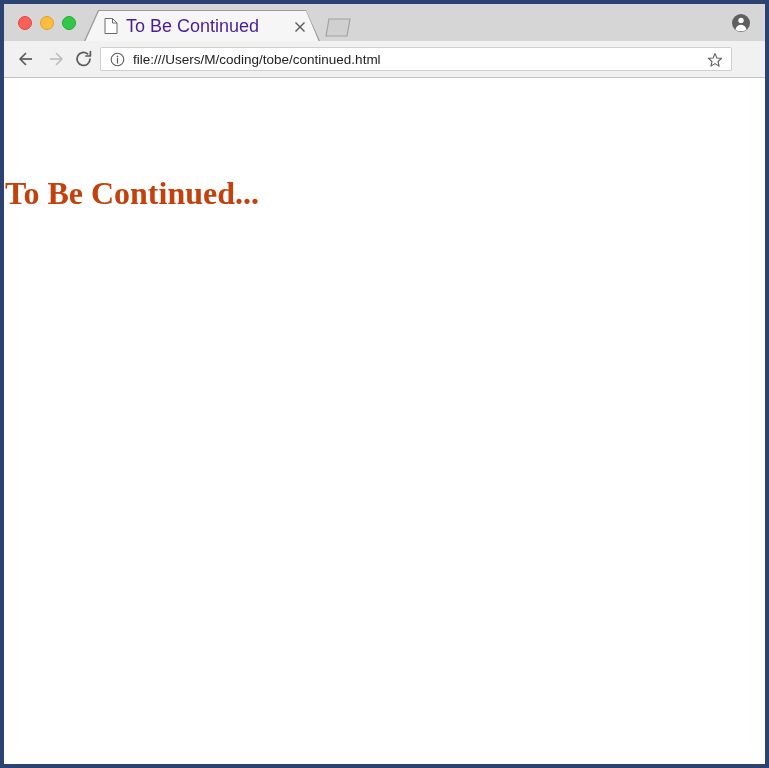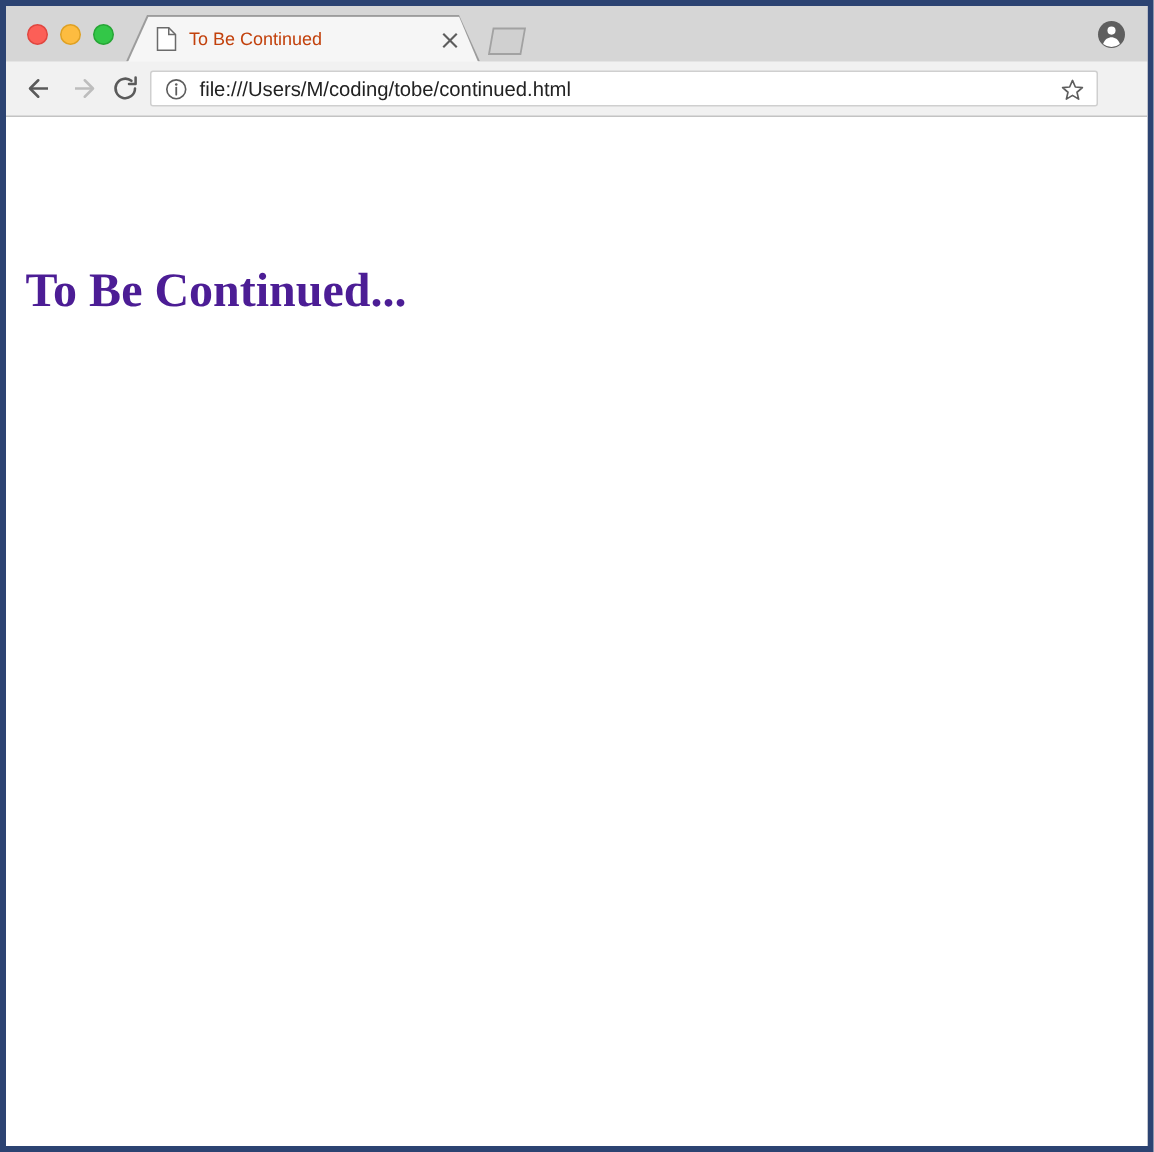--- a/index.html
+++ b/index.html
@@ -85,22 +85,22 @@
     position: absolute;
     left: 100px;
     top: 14px;
     width: 14px;
     height: 16px;
   }
   #tab-title {
     position: absolute;
     left: 122px;
     top: 14px;
-    font-size: 12px;
-    color: #c2410c;
+    font-size: 18px;
+    color: #4c1d95;
     white-space: nowrap;
     line-height: 16px;
     font-family: "Liberation Sans", sans-serif;
   }
   #tab-close {
     position: absolute;
     left: 289px;
     top: 16px;
     width: 14px;
     height: 14px;
@@ -192,26 +192,26 @@
   
   #page-content {
     flex: 1 1 auto;
     background: #ffffff;
     position: relative;
     overflow: hidden;
   }
   #page-heading {
     margin: 0;
     position: absolute;
-    left: 13px;
+    left: 1px;
     top: 99px;
     font-family: "Liberation Serif", "DejaVu Serif", serif;
     font-size: 32px;
     font-weight: bold;
-    color: #4c1d95;
+    color: #c2410c;
     line-height: 1.05;
     letter-spacing: 0;
     white-space: nowrap;
   }
 </style>
 </head>
 <body>
 
 <div id="browser-window">
   <div id="window-inner">

